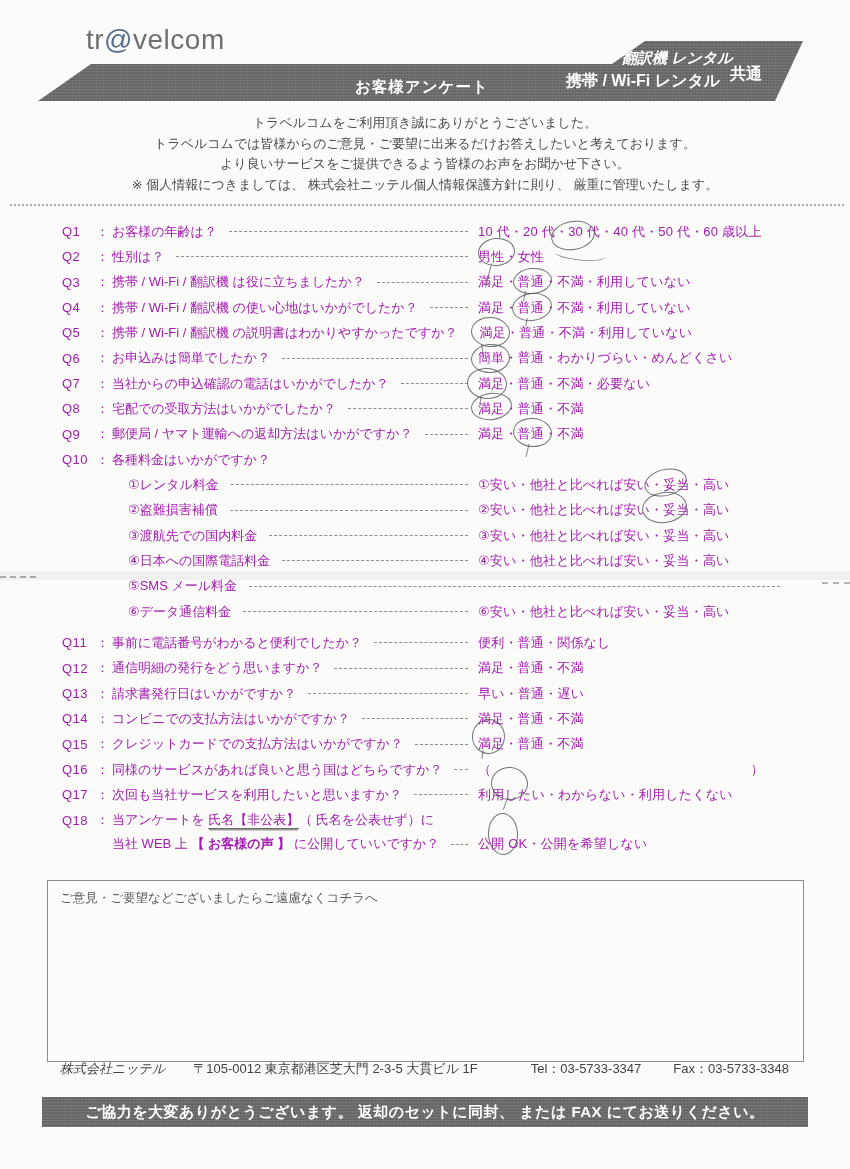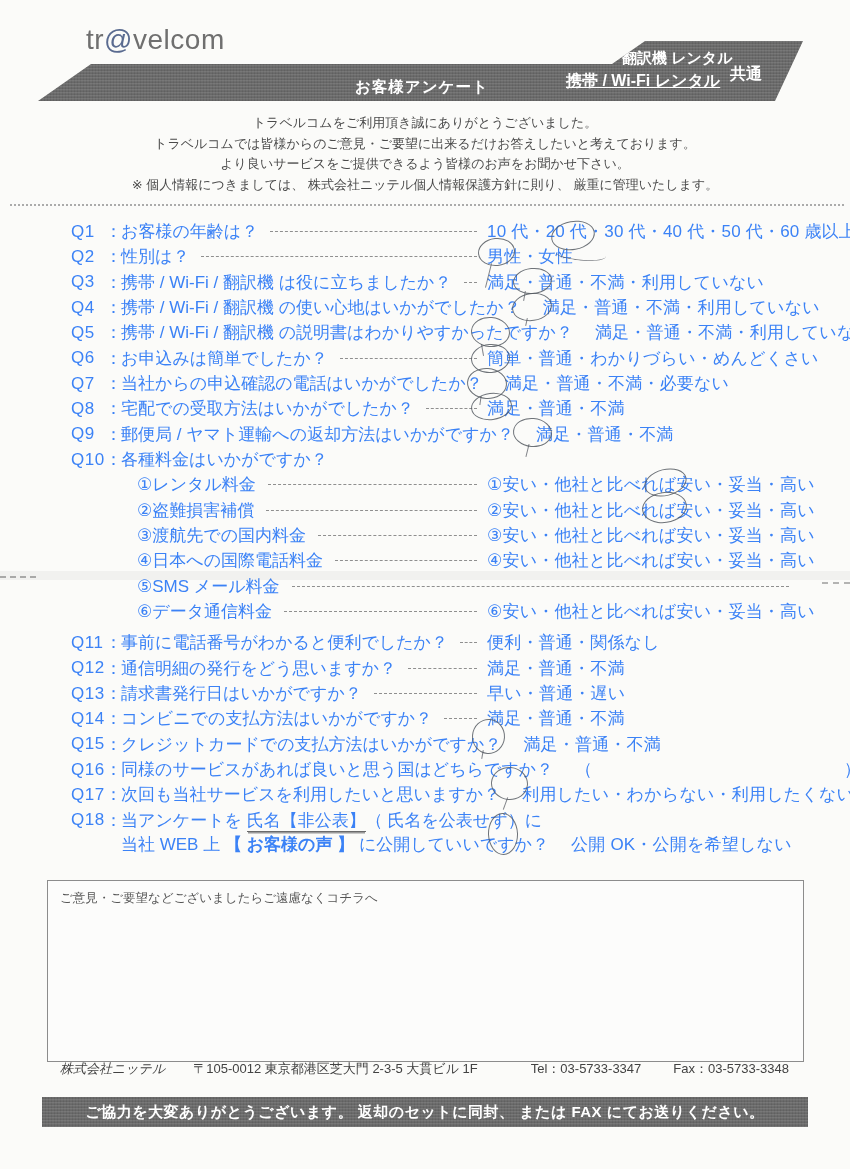--- a/index.html
+++ b/index.html
@@ -20,32 +20,32 @@
   .banner{
     position:absolute;left:38px;top:40px;width:767px;height:62px;
     background-color:#6e6e6e;
     background-image:
       repeating-linear-gradient(0deg, rgba(255,255,255,.07) 0 1px, rgba(0,0,0,.06) 1px 2px, transparent 2px 3px),
       repeating-linear-gradient(90deg, rgba(0,0,0,.07) 0 1px, transparent 1px 3px);
     clip-path:polygon(0 61px, 53px 24px, 574px 24px, 607px 1px, 765px 1px, 737px 61px);
   }
   .banner span{position:absolute;color:#fff;font-weight:bold;white-space:nowrap;}
   .banner-title{left:317px;top:37px;font-size:15.5px;letter-spacing:1px;text-align:center;}
-  .banner-svc-top{left:584px;top:9px;font-size:15px;}
-  .banner-svc-bottom{left:528px;top:31px;font-size:16px;text-decoration:underline;}
+  .banner-svc-top{left:584px;top:9px;font-size:15px;font-style:italic;}
+  .banner-svc-bottom{left:528px;top:31px;font-size:16px;}
   .banner-common{left:692px;top:24px;font-size:16px;}
 
   
   .intro{position:absolute;left:0;top:113px;width:850px;text-align:center;
     font-size:13px;line-height:20.5px;color:#4a4a4a;}
 
   .sep-dashed{position:absolute;left:10px;right:6px;top:204px;border-top:2px dotted #ababab;height:0;}
 
   
-  .survey{position:absolute;left:62px;top:219px;width:728px;font-size:17px;color:#3b82f6;margin-left:9px;}
+  .survey{position:absolute;left:62px;top:219px;width:728px;font-size:13px;color:#a21caf;}
   .qrow{display:flex;align-items:center;height:25.33px;white-space:nowrap;}
   .qid{flex:none;width:34px;letter-spacing:.5px;}
   .qsep{flex:none;width:16px;text-align:left;}
   .qtext{flex:none;}
   .leader{flex:1;height:0;border-top:1.5px dashed #8f8f8f;margin:0 10px 0 12px;}
   .answer{flex:none;width:312px;letter-spacing:.2px;}
   .qrow.sub{padding-left:66px;}
   .answer.spread{display:flex;justify-content:space-between;padding-right:26px;box-sizing:border-box;}
   .gap6{height:6px;}
   .ul{border-bottom:1px solid #6a6a6a;box-shadow:0 2.5px 0 -1px #9a9a9a;padding-bottom:1px;}

